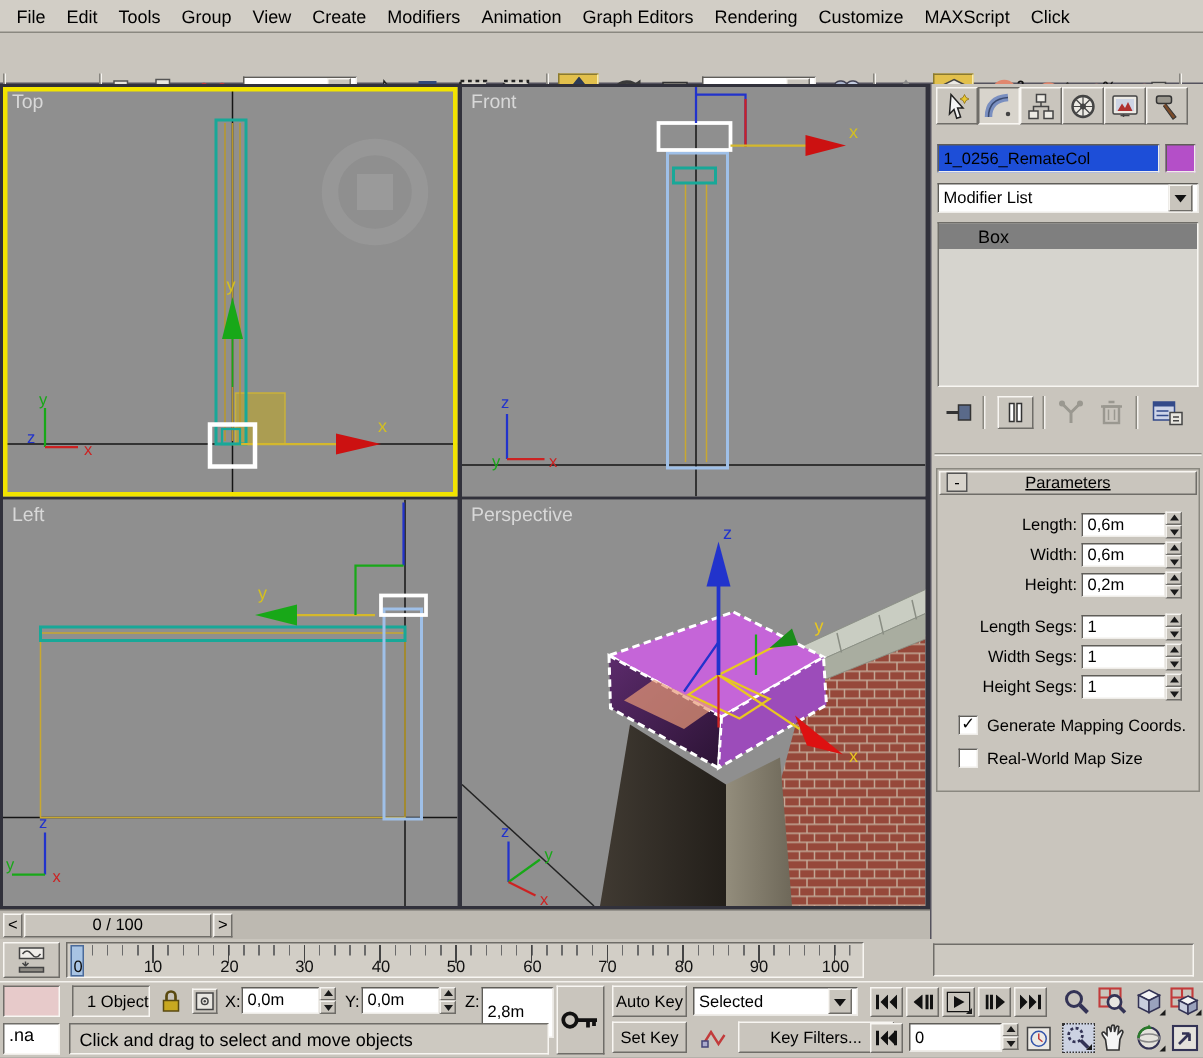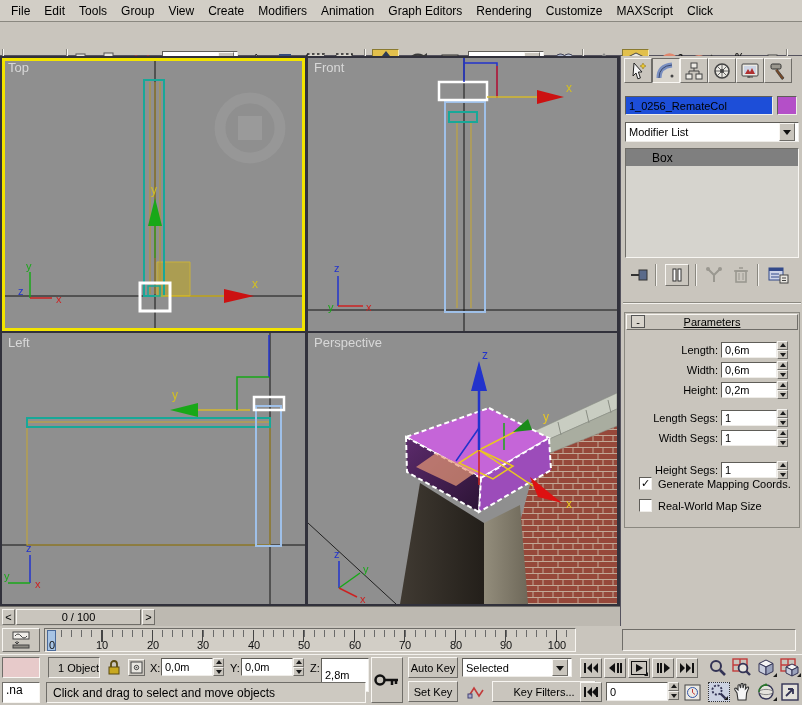--- a/index.html
+++ b/index.html
@@ -533,21 +533,21 @@
       <div class="prow" style="top:116px">
         <span class="lbl">Width Segs:</span>
         <span class="field val">
             <span>1</span>
           </span>
         <span class="spin">
             <i class="up"></i>
             <i class="dn"></i>
           </span>
       </div>
-      <div class="prow" style="top:148px">
+      <div class="prow" style="top:136px">
         <span class="lbl">Height Segs:</span>
         <span class="field val">
             <span>1</span>
           </span>
         <span class="spin">
             <i class="up"></i>
             <i class="dn"></i>
           </span>
       </div>
 

